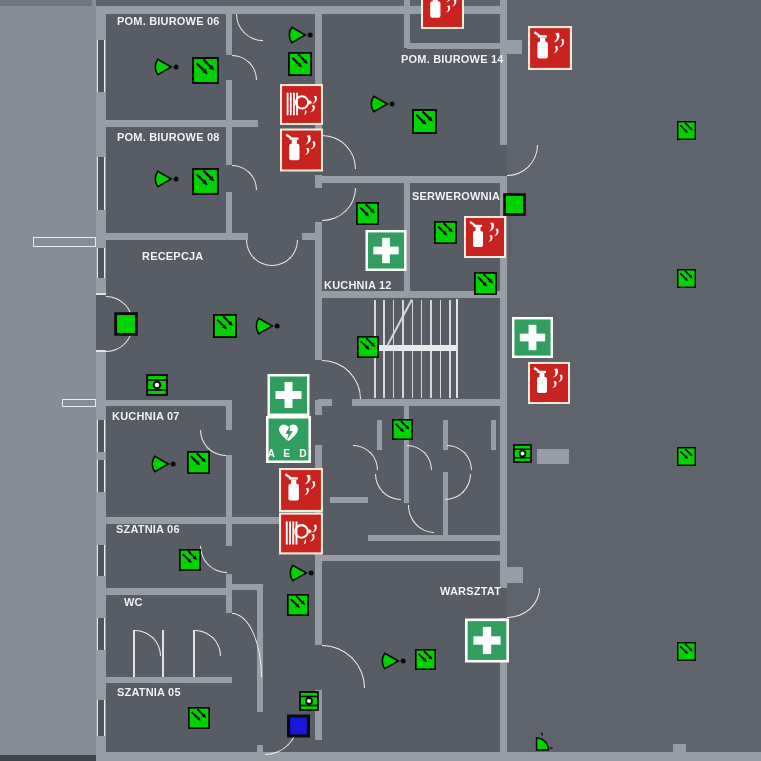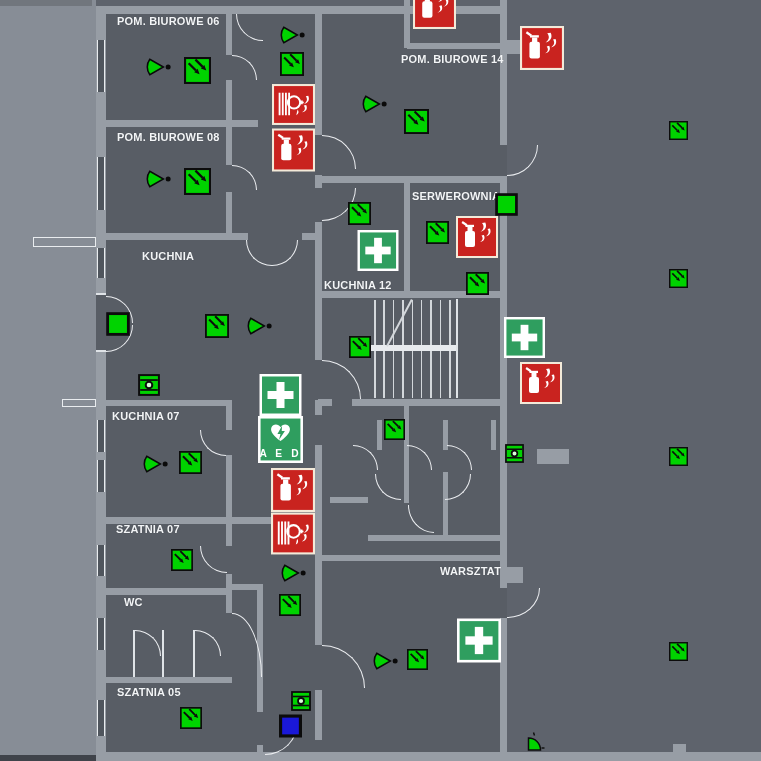--- a/index.html
+++ b/index.html
@@ -138,29 +138,29 @@
       <div class="treads" style="left: 374px; top: 351px; width: 82px; height: 47px;"></div>
       <div class="landing" style="left: 371px; top: 345px; width: 87px; height: 6px;"></div>
       <div class="line" style="left: 456px; top: 299px; width: 2px; height: 99px;"></div>
       <div class="diag" style="left: 411px; top: 299px; width: 2px; height: 53px;"></div>
     </div>
 
   <div class="room-label" style="left:117px;top:15px">POM. BIUROWE 06</div>
   <div class="room-label" style="left:117px;top:131px">POM. BIUROWE 08</div>
   <div class="room-label" style="left:401px;top:53px">POM. BIUROWE 14</div>
   <div class="room-label" style="left:412px;top:190px">SERWEROWNIA</div>
-  <div class="room-label" style="left:142px;top:250px">KUCHNIA</div>
+  <div class="room-label" style="left:142px;top:250px">RECEPCJA</div>
   <div class="room-label" style="left:324px;top:279px">KUCHNIA 12</div>
   <div class="room-label" style="left:112px;top:410px">KUCHNIA 07</div>
-  <div class="room-label" style="left:116px;top:523px">SZATNIA 07</div>
+  <div class="room-label" style="left:116px;top:523px">SZATNIA 06</div>
   <div class="room-label" style="left:124px;top:596px">WC</div>
   <div class="room-label" style="left:117px;top:686px">SZATNIA 05</div>
-  <div class="room-label" style="left:440px;top:565px">WARSZTAT</div>
+  <div class="room-label" style="left:440px;top:585px">WARSZTAT</div>
 
-  <div id="icons" style="left:0;top:0;width:727px;height:761px">
+  <div id="icons" style="left:8px;top:0;width:727px;height:761px">
       <div class="icon" style="left: 184px; top: 57px; width: 27px; height: 27px;">
     <svg viewBox="0 0 26 26">
       <rect x="1" y="1" width="24" height="24" fill="#00d300" stroke="#0c0c0c" stroke-width="2"></rect>
       <line x1="4.5" y1="6" x2="11.5" y2="13" stroke="#0c0c0c" stroke-width="2.2"></line>
       <polygon points="15,16.5 9.8,14.6 13.1,11.3" fill="#0c0c0c"></polygon>
       <line x1="11" y1="2.5" x2="18" y2="9.5" stroke="#0c0c0c" stroke-width="2.2"></line>
       <polygon points="21.5,13 16.3,11.1 19.6,7.8" fill="#0c0c0c"></polygon>
     </svg>
   </div>
       <div class="icon" style="left: 184px; top: 168px; width: 27px; height: 27px;">

